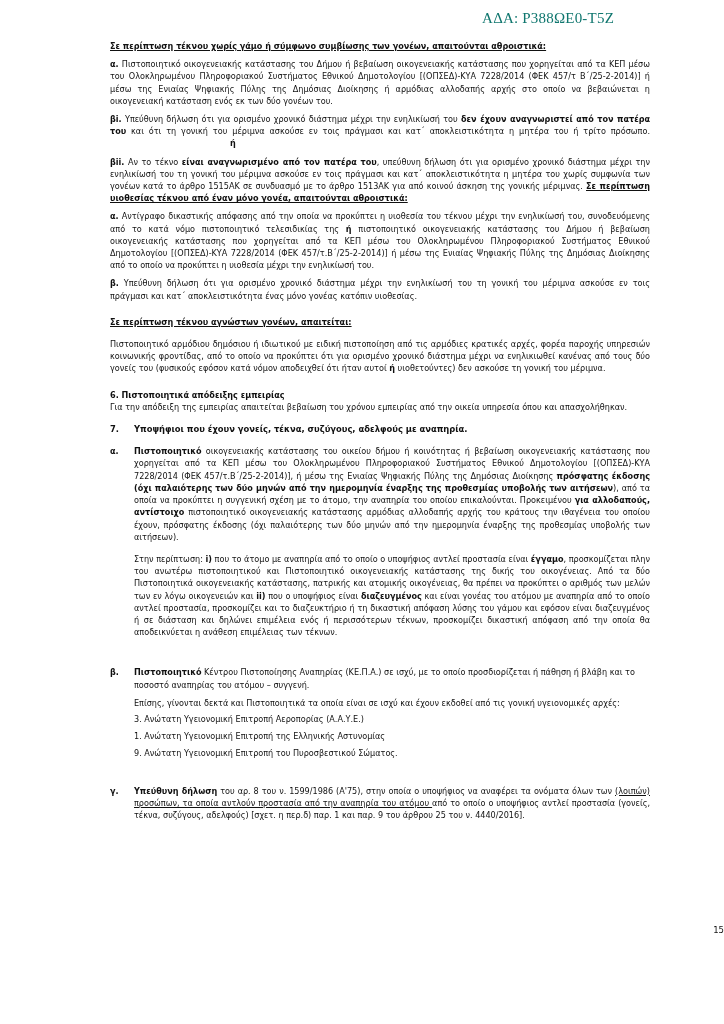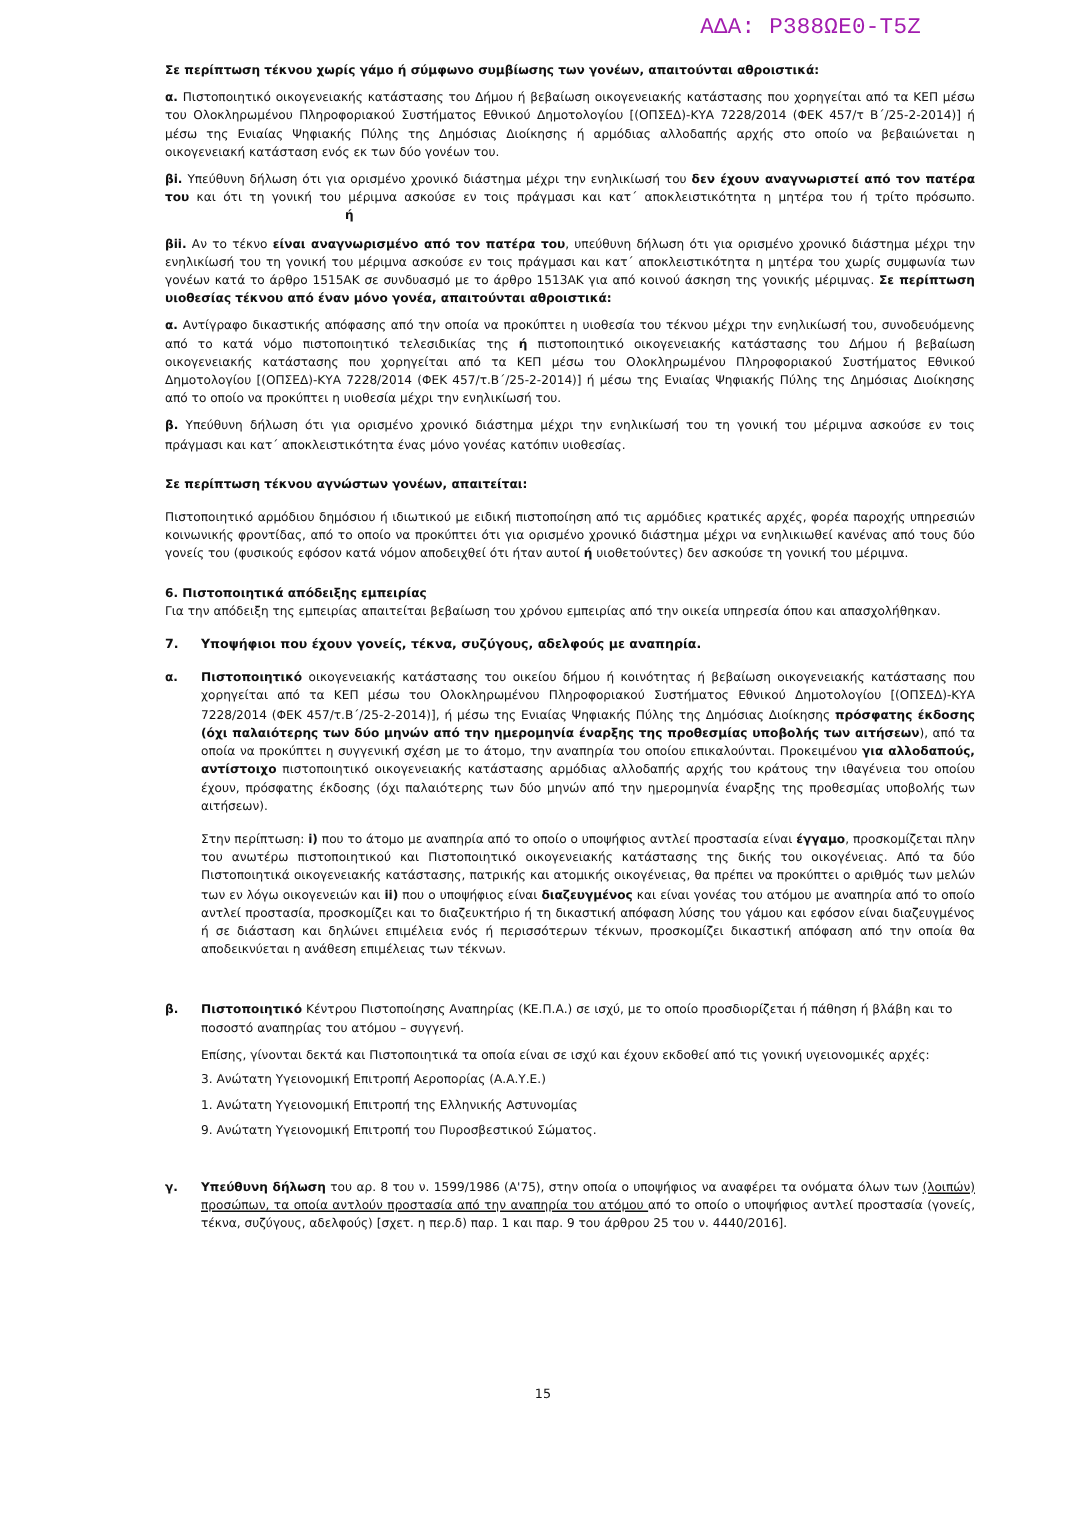--- a/index.html
+++ b/index.html
@@ -1,33 +1,33 @@
 <!DOCTYPE html>
 <html><head>
 <meta charset="utf-8">
 <style>
   html, body { margin: 0; padding: 0; background: #ffffff; }
   body { width: 724px; height: 1024px; position: relative; overflow: hidden;
          font-family: "DejaVu Sans", sans-serif; color: #111; }
-  .ada { position: absolute; top: 10px; right: 110px; font-family: Liberation Mono, monospace;
-         font-size: 15px; color: #a21caf; letter-spacing: 0.2px; }
+  .ada { position: absolute; top: 10px; right: 110px; font-family: Liberation Serif, serif;
+         font-size: 15px; color: #0f766e; letter-spacing: 0.2px; }
   .page { position: absolute; left: 110px; top: 40px; width: 540px; font-size: 8.1px; line-height: 12.2px; }
   p { margin: 0; }
   .j { text-align: justify; }
-  .h-u { font-weight: bold; }
+  .h-u { font-weight: bold; text-decoration: underline; }
   b { font-weight: bold; }
   .gap4 { height: 4px; } .gap6 { height: 6px; } .gap10 { height: 10px; } .gap14 { height: 14px; } .gap20 { height: 20px; } .gap28 { height: 28px; }
   .item { display: flex; }
   .item .lbl { width: 24px; flex: none; font-weight: bold; }
   .item .body { flex: 1; }
   .sec7 { display: flex; font-weight: bold; font-size: 8.4px; }
   .sec7 .num { width: 24px; flex: none; }
   .list p { margin-bottom: 5px; }
   .u { text-decoration: underline; }
-  .pageno { position: absolute; top: 925px; left: 0; width: 724px; text-align: center; font-size: 8.5px; }
+  .pageno { position: absolute; top: 925px; left: 0; width: 724px; text-align: right; font-size: 8.5px; }
   .center-or { display: inline-block; margin-left: 120px; font-weight: bold; }
 </style>
 </head>
 <body>
 
 <div class="ada">ΑΔΑ: Ρ388ΩΕ0-Τ5Ζ</div>
 
 <div class="page">
 
   <p class="h-u">Σε περίπτωση τέκνου χωρίς γάμο ή σύμφωνο συμβίωσης των γονέων, απαιτούνται αθροιστικά:</p>

